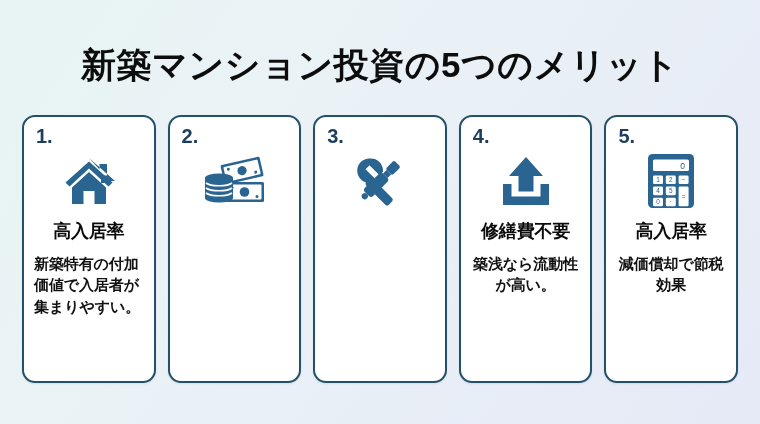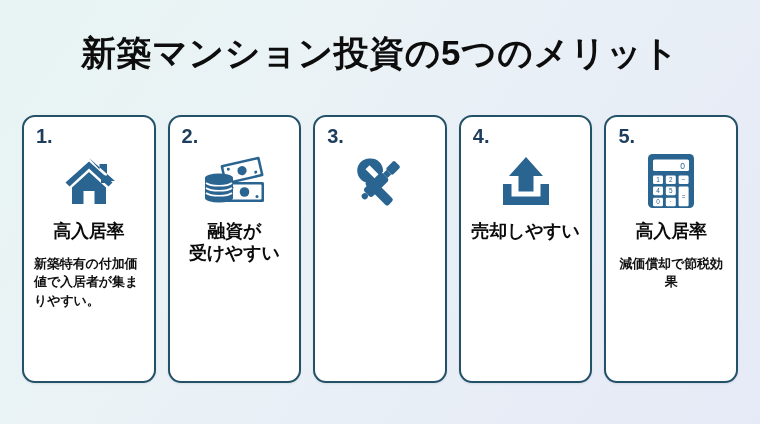--- a/index.html
+++ b/index.html
@@ -23,21 +23,21 @@
   }
 
   .infographic {
     width:760px; height:424px;
     position:relative;
   }
 
   
   .title-wrap {
     position:absolute;
-    top:0; left:0; right:0;
+    top:12px; left:0; right:0;
     height:104px;
     display:flex;
     align-items:center;
     justify-content:center;
   }
   .title {
     font-size:35px;
     font-weight:bold;
     color:#0d0d0d;
     letter-spacing:0.5px;
@@ -87,33 +87,34 @@
     justify-content:center;
     margin-top:2px;
   }
   .icon-box svg { display:block; }
 
   .card-heading {
     margin-top:9px;
     font-size:18px;
     font-weight:bold;
     color:#0b0b0b;
-    text-align:center;
+    text-align:left;
     line-height:1.22;
     letter-spacing:-0.2px;
   }
 
   .card-body {
     margin-top:12px;
-    font-size:13px;
+    font-size:15px;
     font-weight:bold;
     color:#111111;
     line-height:1.42;
     letter-spacing:-0.1px;
     width:100%;
+    font-family:Liberation Mono, monospace;
   }
   .card-body.align-left   { text-align:left; }
   .card-body.align-center { text-align:center; }
 </style>
 </head>
 <body>
 
 <div class="infographic">
 
   <div class="title-wrap">
@@ -159,21 +160,20 @@
             <rect x="2" y="23" width="28" height="20"></rect>
             <ellipse cx="16" cy="43" rx="14" ry="4.6"></ellipse>
           </g>
           <g stroke="#ffffff" stroke-width="1.6" fill="none">
             <path d="M3 28 A14 4.3 0 0 0 29 28"></path>
             <path d="M3 33 A14 4.3 0 0 0 29 33"></path>
             <path d="M3 38 A14 4.3 0 0 0 29 38"></path>
           </g>
         </svg>
       </div>
-      <div class="card-heading">融資が<br>受けやすい</div>
     </div>
 
     <div class="card">
       <div class="card-number">3.</div>
       <div class="icon-box">
         <svg width="56" height="54" viewBox="0 0 56 54" aria-hidden="true">
 
           <g fill="#2a6490">
             <path d="M17.5 4.5 A12.2 12.2 0 0 0 5.2 16.8 A12.2 12.2 0 0 0 20 28.7 L23.5 25.2 L13.5 15.2 L17.5 11.2 L27.5 21.2 L31 17.7 A12.2 12.2 0 0 0 17.5 4.5 Z"></path>
             <rect x="22.5" y="22" width="9.5" height="32" rx="2.6" transform="rotate(-45 27 38)"></rect>
@@ -190,21 +190,22 @@
     </div>
 
     <div class="card">
       <div class="card-number">4.</div>
       <div class="icon-box">
         <svg width="54" height="52" viewBox="0 0 54 52" aria-hidden="true">
           <path d="M27 2 L44 21 L34.5 21 L34.5 36.5 L19.5 36.5 L19.5 21 L10 21 Z" fill="#2a6490"></path>
           <path d="M4 29 L12.5 29 L12.5 41.5 L41.5 41.5 L41.5 29 L50 29 L50 50 L4 50 Z" fill="#2a6490"></path>
         </svg>
       </div>
-      <div class="card-heading">売却しやすい</div>
+      <div class="card-heading">修繕費不要</div>
+      <div class="card-body align-center">築浅なら流動性が高い。</div>
     </div>
 
     <div class="card">
       <div class="card-number">5.</div>
       <div class="icon-box">
         <svg width="50" height="58" viewBox="0 0 50 58" aria-hidden="true">
           <rect x="2" y="2" width="46" height="54" rx="4.5" fill="#2a6490"></rect>
 
           <rect x="7" y="7.5" width="36" height="11.5" rx="1.6" fill="#ffffff"></rect>
           <text x="39" y="16.6" font-family="'Liberation Sans',sans-serif" font-size="8.5" fill="#2a6490" text-anchor="end">0</text>

